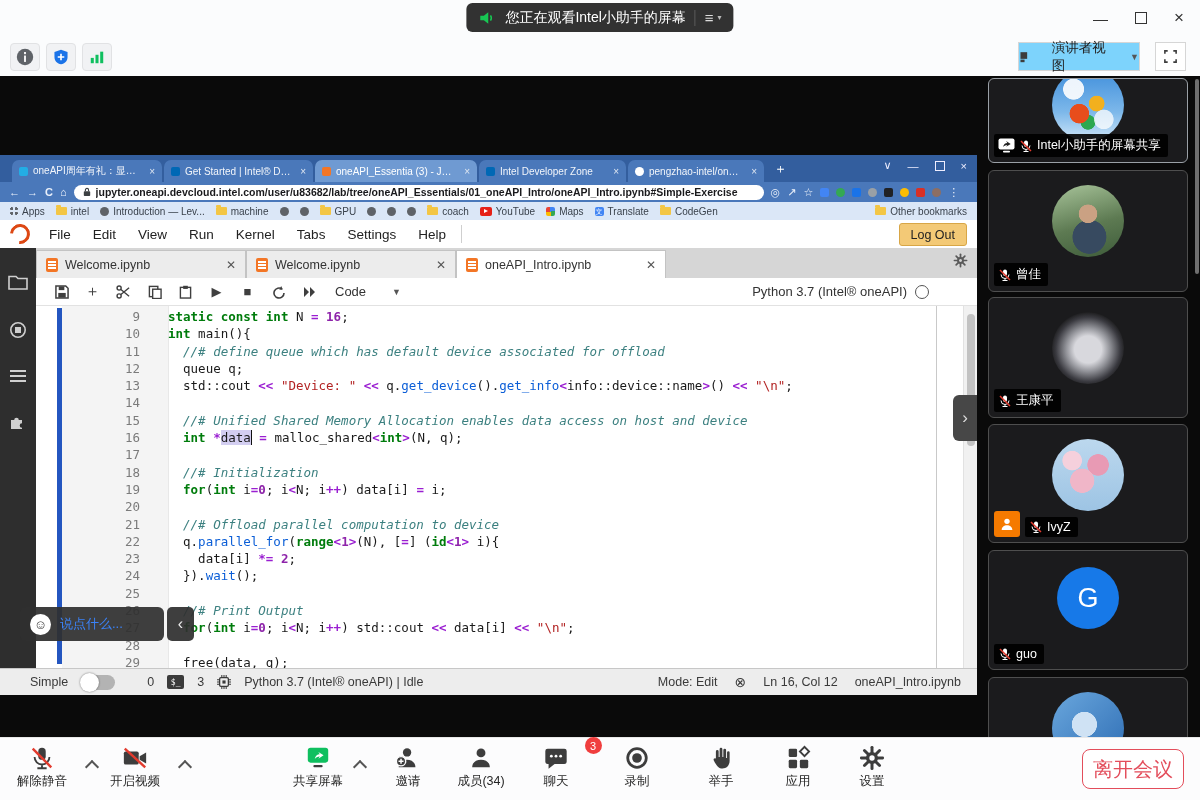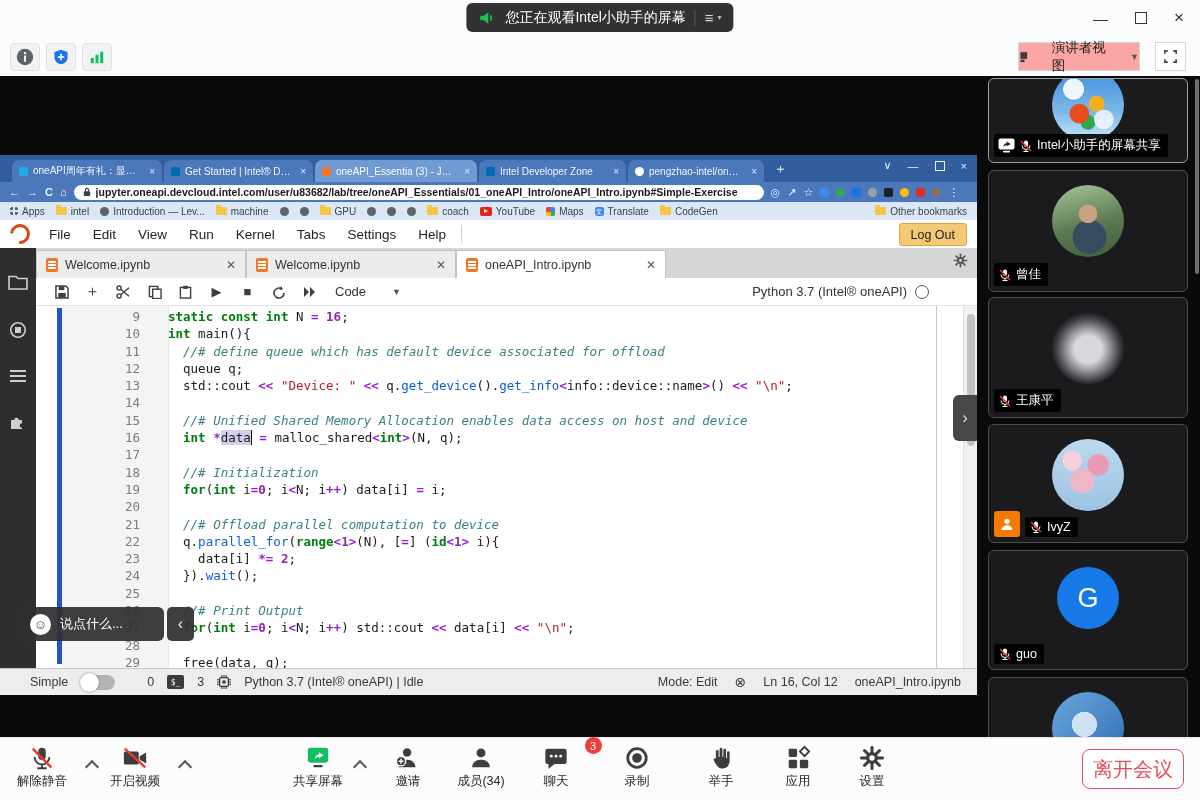--- a/index.html
+++ b/index.html
@@ -12,21 +12,21 @@
   .pill .divider{width:1px;height:16px;background:#5c5c5c;}
   .pill .menu-glyph{font-size:15px;color:#ddd;letter-spacing:-1px;}
   .pill .menu-caret{font-size:8px;color:#bbb;margin-left:-4px;}
   .winctl{position:absolute;right:16px;top:6px;display:flex;gap:27px;align-items:center;color:#333;font-size:15px;height:24px;}
   .winctl .maxbox{width:10px;height:10px;border:1.4px solid #333;display:inline-block;}
   .topbar{position:absolute;top:36px;left:0;right:0;height:40px;background:#fbfcfd;border-bottom:1px solid #ececec;}
   .tbbtn{position:absolute;top:7px;width:28px;height:26px;background:#f1f2f4;border:1px solid #e1e2e4;border-radius:4px;
          display:flex;align-items:center;justify-content:center;}
   .timerbox{position:absolute;right:202px;top:6px;width:82px;height:27px;background:#fff;border:1px solid #d6d6d6;
             display:flex;align-items:center;justify-content:center;font-size:14.5px;color:#111;margin-top:40px;}
-  .viewbtn{position:absolute;right:60px;top:6px;width:120px;height:27px;background:#fca5a5;border:1px solid #d6d6d6;
+  .viewbtn{position:absolute;right:60px;top:6px;width:120px;height:27px;background:#7dd3fc;border:1px solid #d6d6d6;
            display:flex;align-items:center;justify-content:center;gap:21px;font-size:13.5px;color:#222;}
   .viewbtn .caret{font-size:9px;color:#555;}
   .fsbtn{position:absolute;right:14px;top:6px;width:29px;height:27px;background:#fff;border:1px solid #d6d6d6;
          display:flex;align-items:center;justify-content:center;}
   
   .stage{position:absolute;top:76px;left:0;right:0;height:661px;background:#0a0a0a;overflow:hidden;}
   
   .browser{position:absolute;left:0;top:79px;width:977px;height:540px;background:#fff;}
   .tabstrip{height:27px;background:#335e9e;display:flex;align-items:flex-end;padding-left:12px;position:relative;}
   .ctab{height:22px;display:flex;align-items:center;gap:5px;padding:0 7px;background:#4a78ba;border-radius:7px 7px 0 0;
@@ -104,21 +104,21 @@
            align-items:center;font-size:12.5px;color:#3a3a3a;padding:0 16px 0 30px;gap:13px;box-sizing:border-box;}
   .jstatus .rgt{margin-left:auto;display:flex;gap:17px;align-items:center;}
   .tog{width:34px;height:15px;background:#b3b3b3;border-radius:8px;position:relative;}
   .tog::after{content:"";position:absolute;left:-1px;top:-2px;width:19px;height:19px;background:#fff;border-radius:50%;box-shadow:0 0 2px rgba(0,0,0,.55);}
   .termi{width:17px;height:14px;background:#3a3a3a;border-radius:2px;color:#fff;font-size:8px;display:flex;align-items:center;justify-content:center;
          font-family:"DejaVu Sans Mono",monospace;}
   
   .chatpill{position:absolute;left:20px;top:531px;width:144px;height:34px;background:rgba(47,47,47,.93);border-radius:6px;
             display:flex;align-items:center;gap:9px;padding:0 10px;z-index:6;box-sizing:border-box;}
   .emoji{width:21px;height:21px;background:#fff;border-radius:50%;color:#333;font-size:13px;line-height:21px;text-align:center;flex:0 0 auto;}
-  .chattext{color:#ffffff;font-size:13px;white-space:nowrap;}
+  .chattext{color:#3b82f6;font-size:13px;white-space:nowrap;}
   .chatarrow{position:absolute;left:167px;top:531px;width:27px;height:34px;background:rgba(47,47,47,.93);border-radius:5px;
              color:#eee;display:flex;align-items:center;justify-content:center;font-size:16px;z-index:6;}
   .handle{position:absolute;left:953px;top:319px;width:24px;height:46px;background:#474747;border-radius:6px 0 0 6px;
           color:#ddd;display:flex;align-items:center;justify-content:center;font-size:17px;z-index:5;}
   
   .sidebar{position:absolute;left:986px;top:0;bottom:0;width:214px;}
   .sbthumb{position:absolute;right:1px;top:3px;width:4px;height:195px;background:#6f6f6f;border-radius:2px;}
   .tile{position:absolute;left:2px;width:200px;background:#1b1b1d;border:1px solid #4e4e4e;border-radius:6px;overflow:hidden;box-sizing:border-box;text-align:center;}
   .tile.sharing{border-color:#9aa0a6;}
   .av{position:absolute;left:50%;transform:translateX(-50%);width:72px;height:72px;border-radius:50%;}

